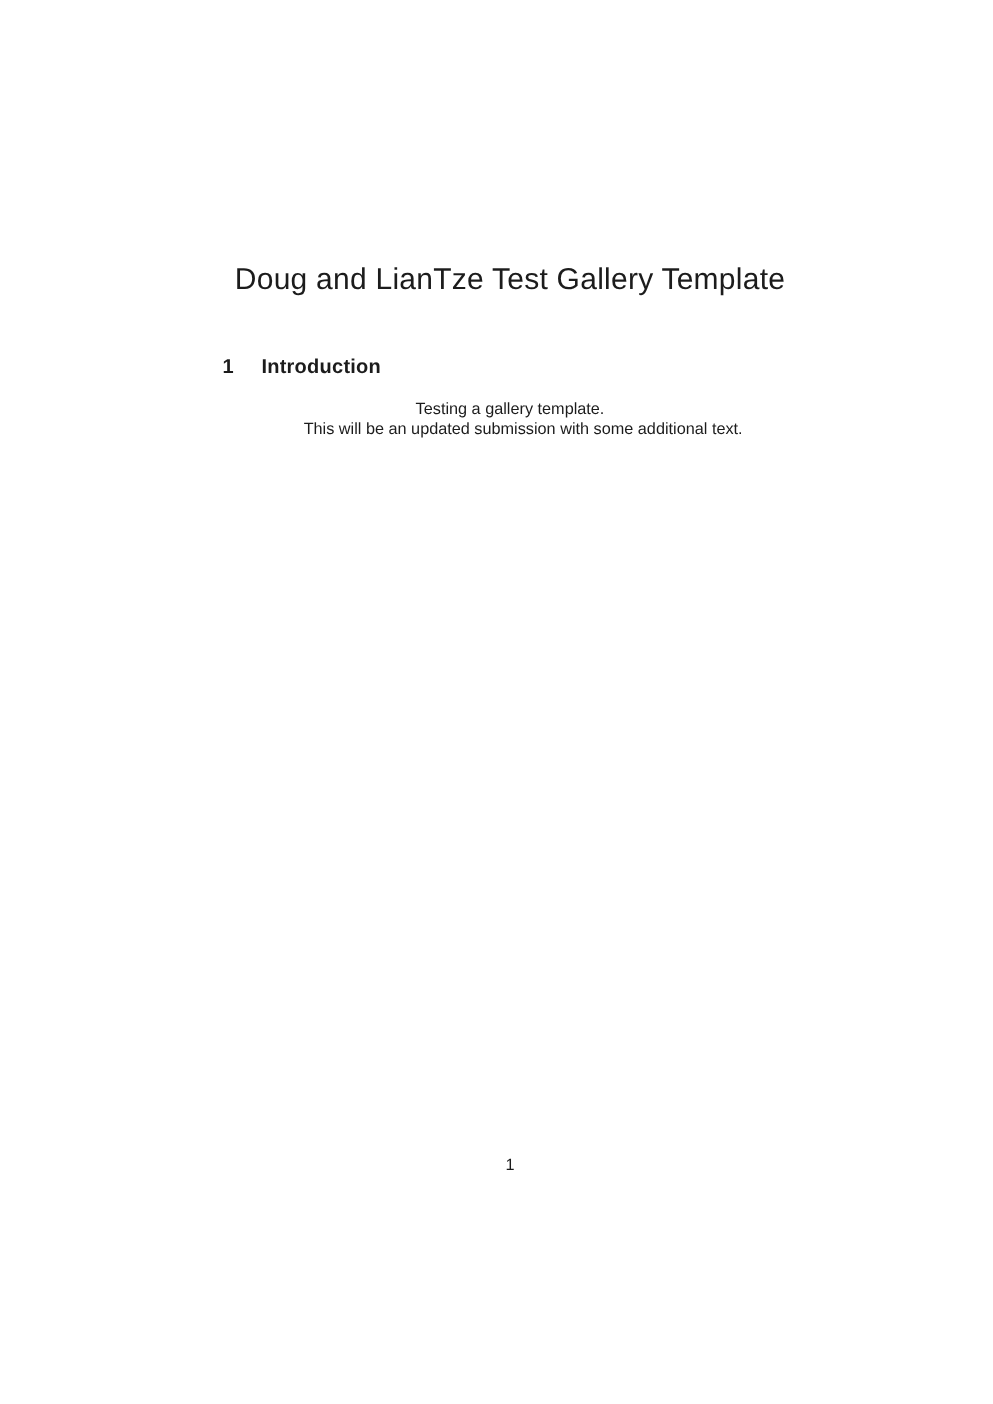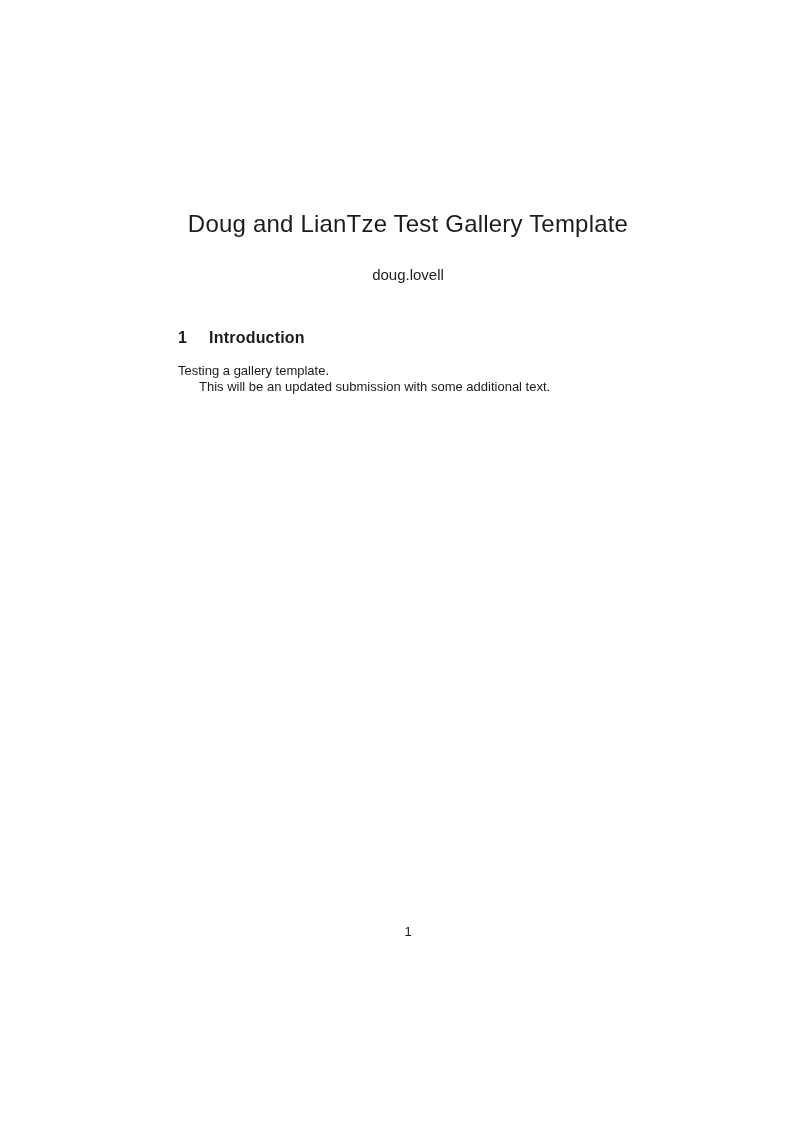--- a/index.html
+++ b/index.html
@@ -64,20 +64,21 @@
   }
 
   .body-copy {
     margin-top: 16px;
     font-size: 13px;
     line-height: 16px;
   }
 
   .para { 
     text-indent: 0;
+    text-align: center;
   }
 
   .para.indented {
     text-indent: 21px;
   }
 
   .page-number {
     position: absolute;
     left: 178px;
     width: 460px;
@@ -87,21 +88,20 @@
   }
 </style>
 </head>
 <body>
 
 <div class="page">
   <div class="text-block">
 
     <div class="titling">
       <div class="doc-title">Doug and LianTze Test Gallery Template</div>
-      <div class="doc-author">doug.lovell</div>
     </div>
 
     <h2 class="section-heading">
       <span class="section-number">1</span><span>Introduction</span>
     </h2>
 
     <div class="body-copy">
       <div class="para">Testing a gallery template.</div>
       <div class="para indented">This will be an updated submission with some additional text.</div>
     </div>

